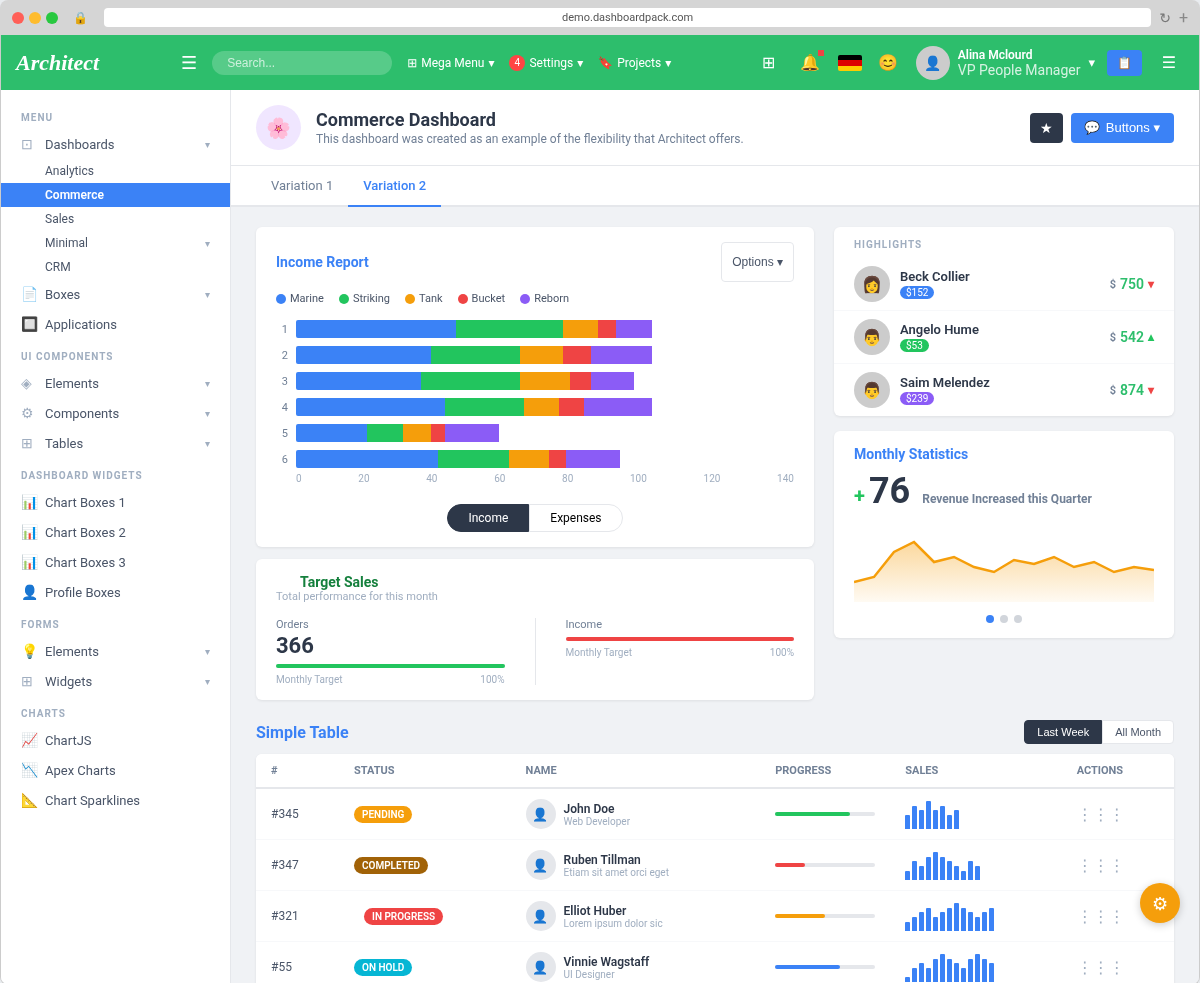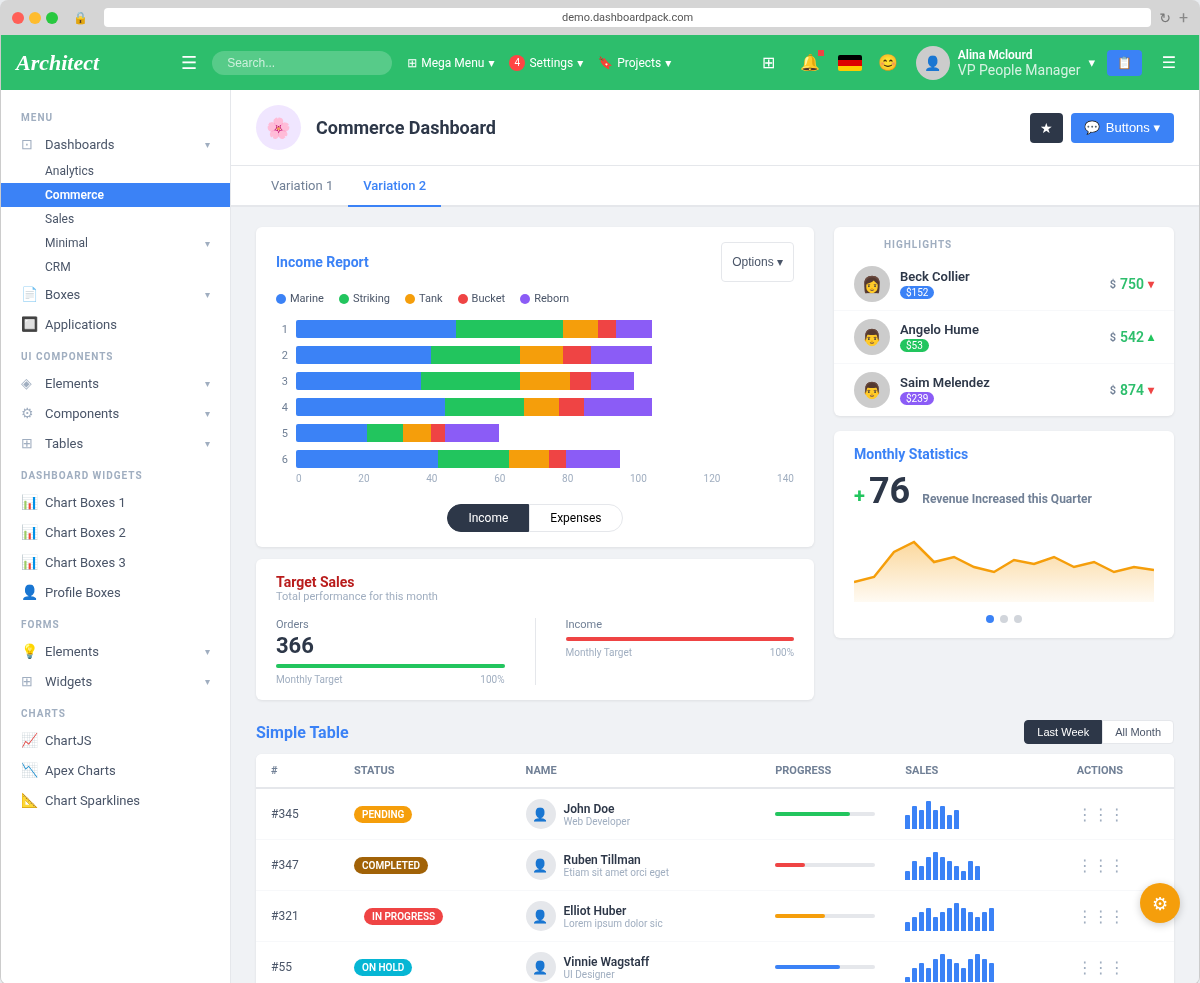--- a/index.html
+++ b/index.html
@@ -369,21 +369,21 @@
     .chart-tab:last-child { border-radius: 0 20px 20px 0; }
 
     
     .target-sales-card {
       background: white;
       border-radius: 6px;
       box-shadow: 0 1px 3px rgba(0,0,0,0.08);
       padding: 15px 20px;
       margin-top: 12px;
     }
-    .target-title { font-size: 14px; font-weight: 700; color: #b91c1c; }
+    .target-title { font-size: 14px; font-weight: 700; color: #15803d; margin-left: 24px; }
     .target-subtitle { font-size: 11px; color: #a0aec0; }
     .target-metrics {
       display: flex;
       gap: 30px;
       margin-top: 15px;
     }
     .target-metric { flex: 1; }
     .metric-label { font-size: 11px; color: #718096; }
     .metric-value { font-size: 22px; font-weight: 700; color: #2d3748; margin: 2px 0; }
     .metric-value.green { color: #22c55e; }
@@ -406,21 +406,20 @@
     .right-col { display: flex; flex-direction: column; gap: 15px; }
 
     
     .highlights-label {
       font-size: 10px;
       font-weight: 700;
       color: #a0aec0;
       letter-spacing: 1px;
       padding: 12px 20px 8px;
       text-transform: uppercase;
-      margin-left: 30px;
     }
     .highlight-row {
       display: flex;
       align-items: center;
       padding: 8px 20px;
       border-bottom: 1px solid #f7f8fa;
       gap: 10px;
     }
     .highlight-avatar {
       width: 36px;
@@ -753,20 +752,21 @@
       </div>
     </aside>
 
     <div class="content-area">
 
       <div class="page-header">
         <div class="page-header-left">
           <div class="page-icon">🌸</div>
           <div>
             <div class="page-title">Commerce Dashboard</div>
+            <div class="page-subtitle">This dashboard was created as an example of the flexibility that Architect offers.</div>
           </div>
         </div>
         <div class="page-header-right">
           <button class="star-btn">★</button>
           <button class="buttons-btn">
             <span>💬</span>
             <span>Buttons ▾</span>
           </button>
         </div>
       </div>

